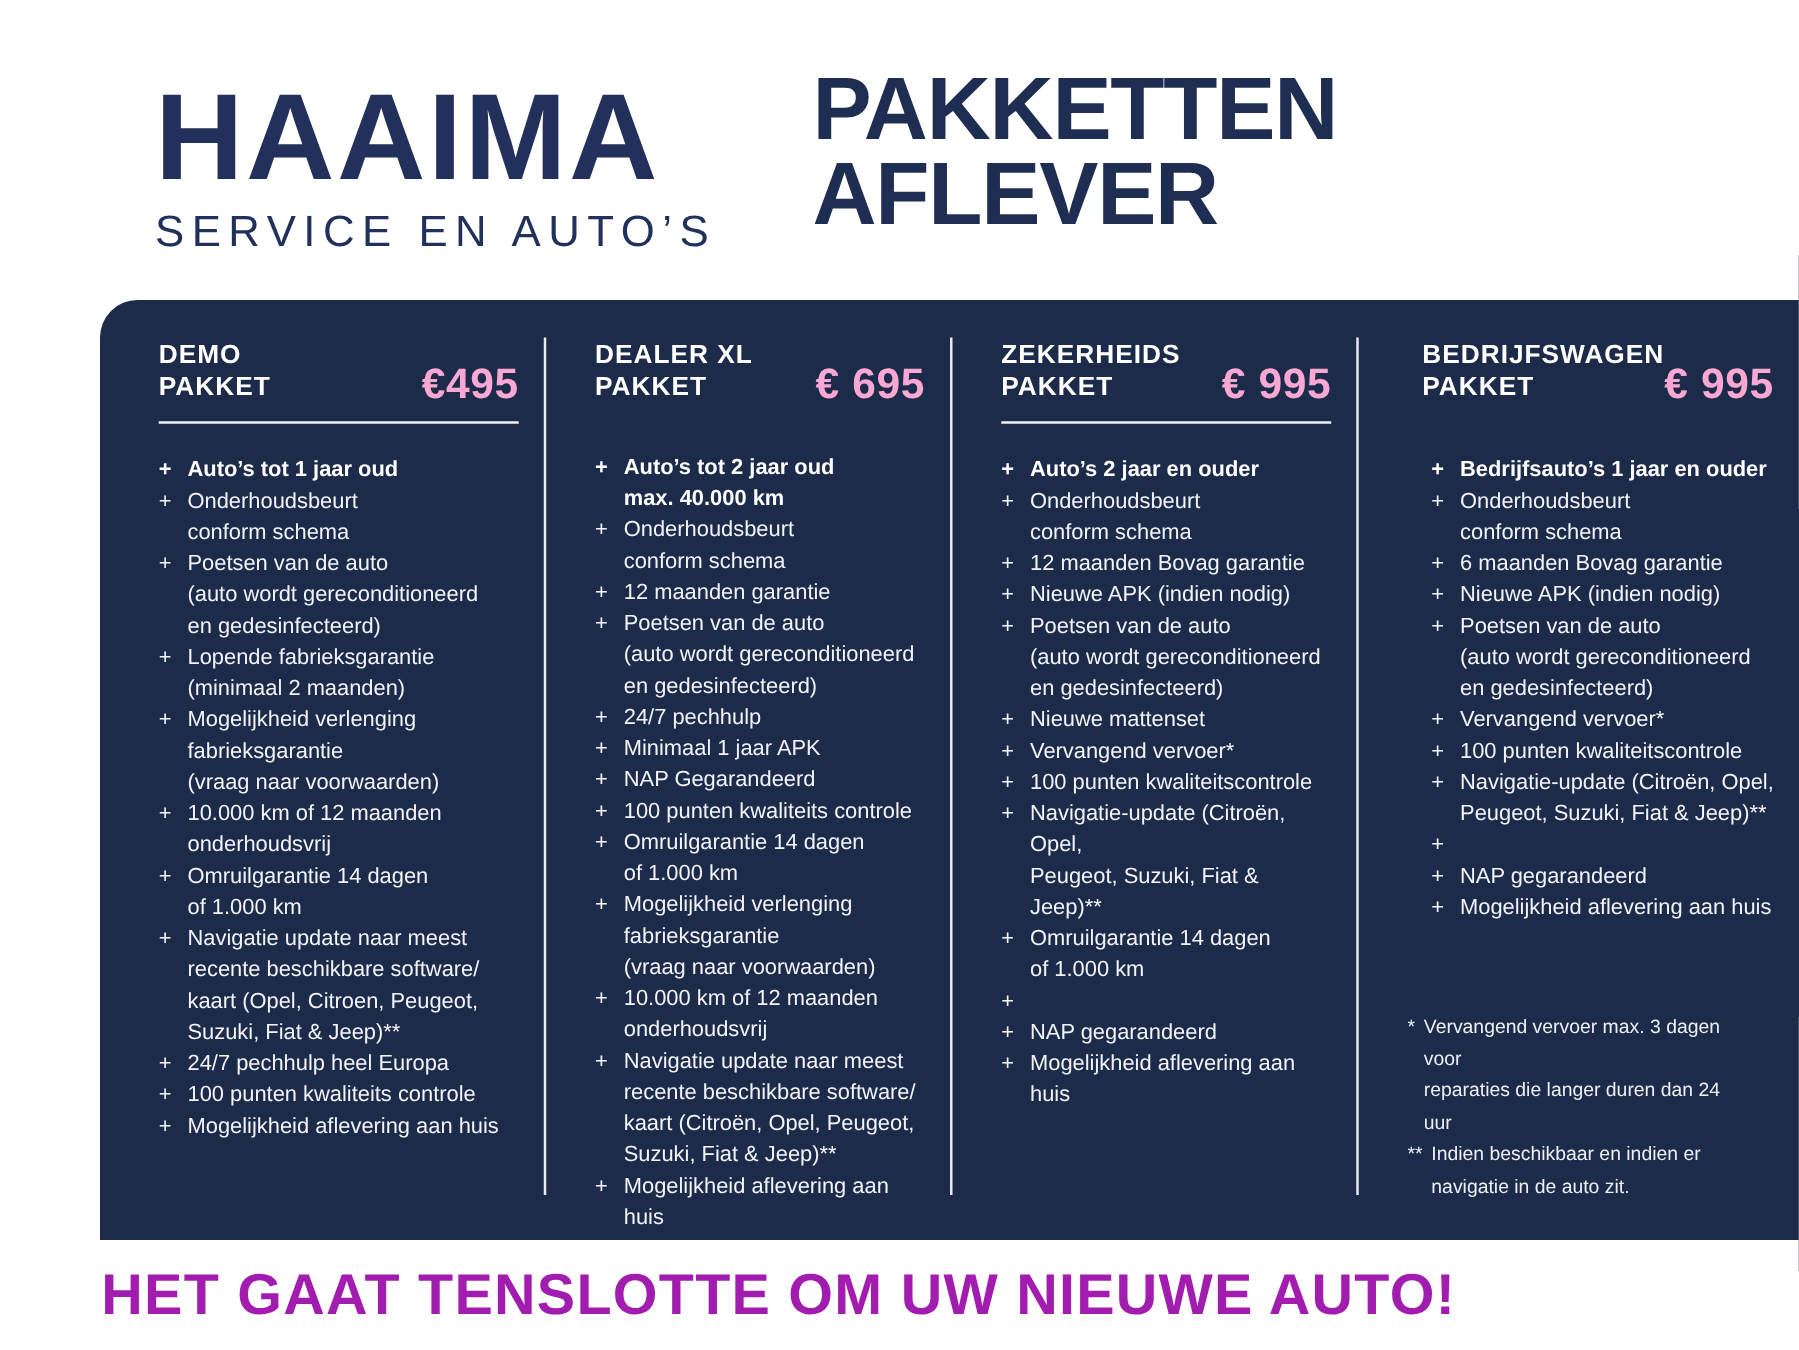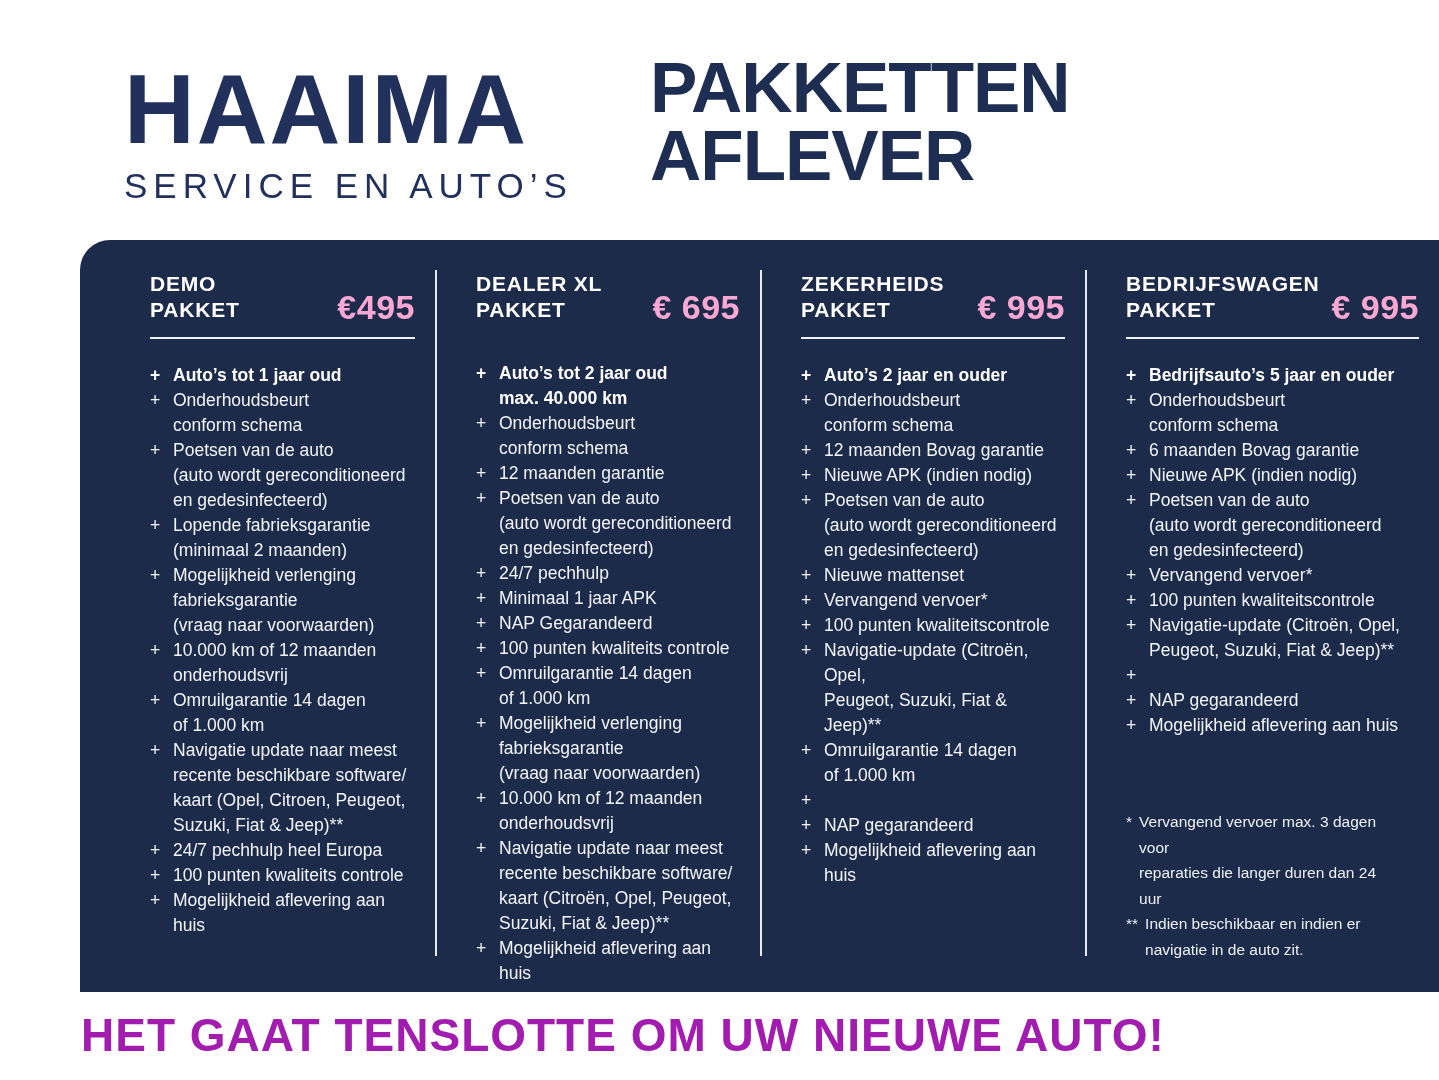--- a/index.html
+++ b/index.html
@@ -17,22 +17,22 @@
     font-size:71px;font-weight:700;line-height:0.96;letter-spacing:-1px;}
   
   .panel{
     position:absolute;left:80px;top:240px;width:1359px;height:752px;
     background:#1C2B49;border-top-left-radius:30px;
     display:flex;color:#F2F4F9;box-sizing:border-box;
   }
   .package{display:flex;flex-direction:column;box-sizing:border-box;
     padding:31px 20px 30px 16px;}
   section.package{flex:0 0 323px;padding-left:39px;}
-  section.package:first-of-type{flex:0 0 355px;padding-left:70px;}
-  section.package:last-of-type{flex:1 1 auto;}
+  section.package:first-of-type{flex:0 0 355px;padding-left:47px;}
+  section.package:last-of-type{flex:1 1 auto;align-items:flex-end;}
   .divider{width:2px;background:#E7EAF1;margin:30px 0 36px 0;flex:none;}
   .pkg-header{display:flex;justify-content:space-between;align-items:flex-end;}
   .pkg-title{font-size:21px;font-weight:700;letter-spacing:0.8px;line-height:1.24;color:#ffffff;}
   .pkg-price{font-size:34px;font-weight:700;line-height:0.95;letter-spacing:0.5px;color:#f9a8d4;white-space:nowrap;}
   .pkg-rule{height:2px;background:#EEF1F6;margin-top:14px;}
   .pkg-features{list-style:none;margin:24px 0 0 0;padding:0;font-size:17.5px;line-height:25px;}
   .feature{display:flex;}
   .plus{width:23px;flex:none;}
   .ftext{white-space:pre-line;}
   .feature.bold{font-weight:700;color:#ffffff;}
@@ -314,21 +314,21 @@
       <div class="pkg-title">
         <div class="t1">BEDRIJFSWAGEN</div>
         <div class="t2">PAKKET</div>
       </div>
       <div class="pkg-price">€ 995</div>
     </div>
     <div class="pkg-rule"></div>
     <ul class="pkg-features">
   <li class="feature bold">
     <span class="plus">+</span>
-    <span class="ftext">Bedrijfsauto’s 5 jaar en ouder</span>
+    <span class="ftext">Bedrijfsauto’s 1 jaar en ouder</span>
   </li>
 
   <li class="feature">
     <span class="plus">+</span>
     <span class="ftext">Onderhoudsbeurt
 conform schema</span>
   </li>
 
   <li class="feature">
     <span class="plus">+</span>

